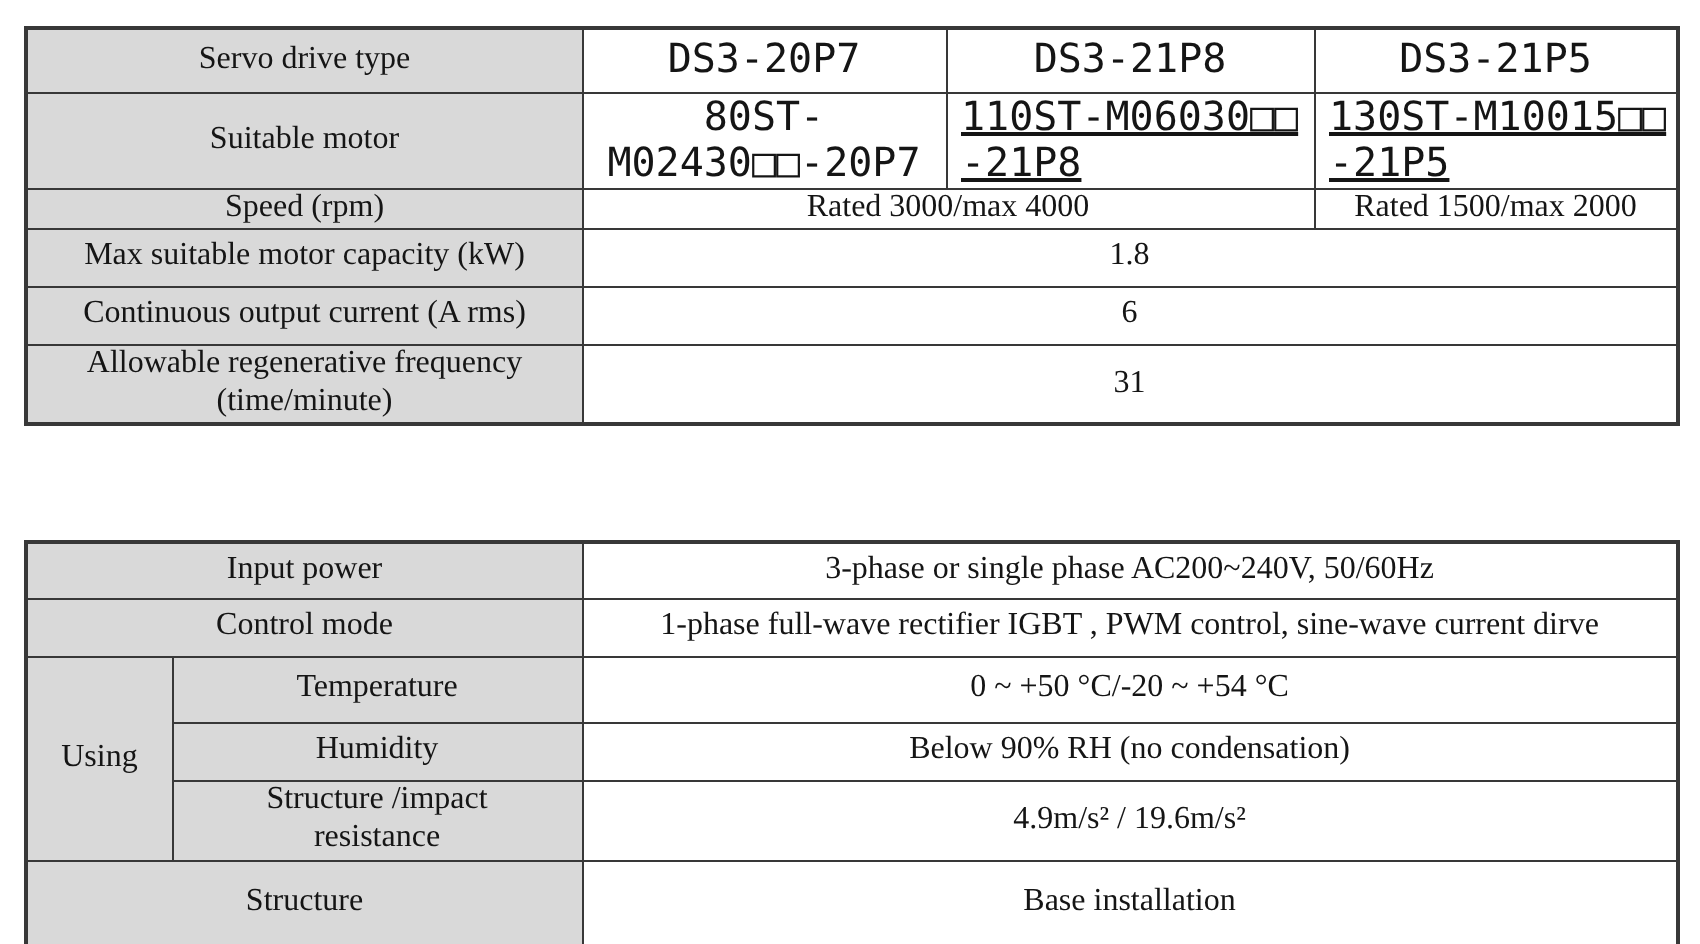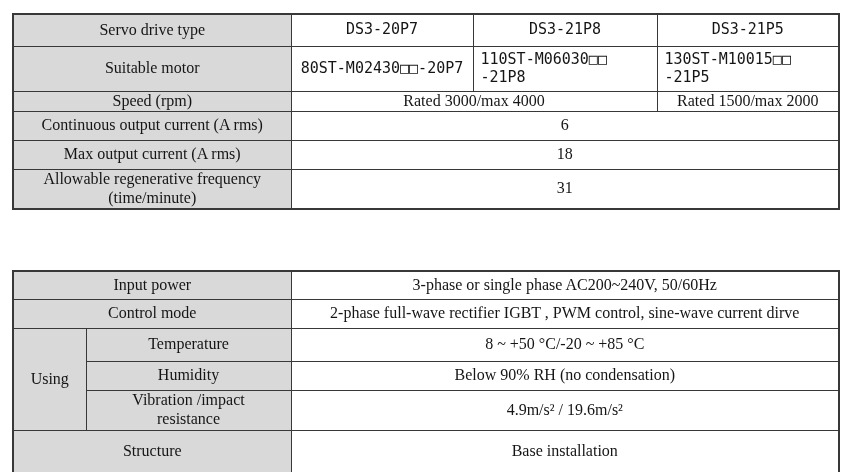--- a/index.html
+++ b/index.html
@@ -28,24 +28,24 @@
     vertical-align: middle;
     padding: 0 4px;
     font-size: 16px;
     line-height: 1.18;
     overflow: hidden;
     margin-left: 35px;
   }
   td.hdr { background: #d9d9d9; }
   td.mono {
     font-family: "DejaVu Sans Mono", "Liberation Mono", monospace;
-    font-size: 15px;
+    font-size: 20px;
     letter-spacing: 0px;
   }
-  td.left { text-align: left; padding-left: 7px; }
+  td.left { text-align: left; padding-left: 7px; text-decoration: underline; }
   .pre { white-space: pre-line; }
 </style>
 </head>
 <body>
 
 <div class="page">
 
   <table class="spec-table t1">
     <colgroup>
       <col style="width:278px">
@@ -67,26 +67,26 @@
 -21P8</td>
       <td class="mono left pre">130ST-M10015□□
 -21P5</td>
     </tr>
     <tr style="height:20px">
       <td class="hdr">Speed (rpm)</td>
       <td colspan="2">Rated 3000/max 4000</td>
       <td>Rated 1500/max 2000</td>
     </tr>
     <tr style="height:29px">
+      <td class="hdr">Max suitable motor capacity (kW)</td>
+      <td colspan="3">1.8</td>
+    </tr>
+    <tr style="height:29px">
       <td class="hdr">Continuous output current (A rms)</td>
       <td colspan="3">6</td>
-    </tr>
-    <tr style="height:29px">
-      <td class="hdr">Max output current (A rms)</td>
-      <td colspan="3">18</td>
     </tr>
     <tr style="height:40px">
       <td class="hdr pre">Allowable regenerative frequency
 (time/minute)</td>
       <td colspan="3">31</td>
     </tr>
   </tbody>
     </table>
 
   <table class="spec-table t2">
@@ -95,33 +95,33 @@
         <col style="width:205px">
         <col style="width:548px">
     </colgroup>
     <tbody>
         <tr style="height:28px">
       <td class="hdr" colspan="2">Input power</td>
       <td>3-phase or single phase AC200~240V, 50/60Hz</td>
     </tr>
     <tr style="height:29px">
       <td class="hdr" colspan="2">Control mode</td>
-      <td>2-phase full-wave rectifier IGBT , PWM control, sine-wave current dirve</td>
+      <td>1-phase full-wave rectifier IGBT , PWM control, sine-wave current dirve</td>
     </tr>
     <tr style="height:33px">
       <td class="hdr" rowspan="3">Using</td>
       <td class="hdr">Temperature</td>
-      <td>8 ~ +50 °C/-20 ~ +85 °C</td>
+      <td>0 ~ +50 °C/-20 ~ +54 °C</td>
     </tr>
     <tr style="height:29px">
       <td class="hdr">Humidity</td>
       <td>Below 90% RH (no condensation)</td>
     </tr>
     <tr style="height:40px">
-      <td class="hdr pre">Vibration /impact
+      <td class="hdr pre">Structure /impact
 resistance</td>
       <td>4.9m/s² / 19.6m/s²</td>
     </tr>
     <tr style="height:44px">
       <td class="hdr" colspan="2">Structure</td>
       <td>Base installation</td>
     </tr>
   </tbody>
     </table>
 

